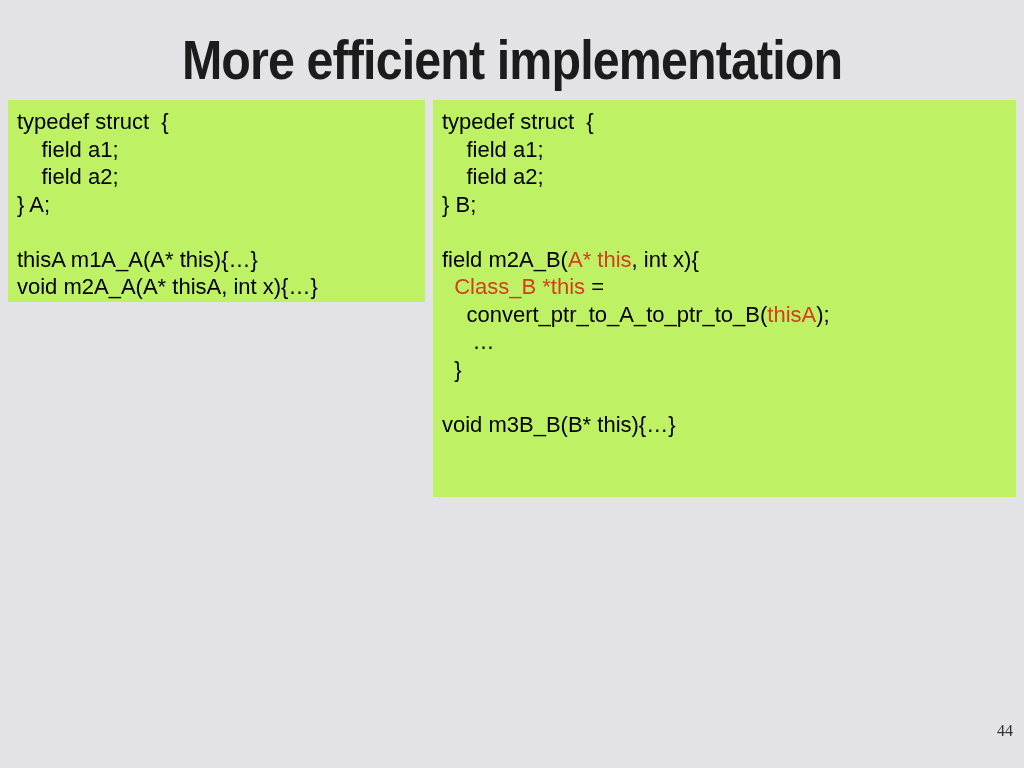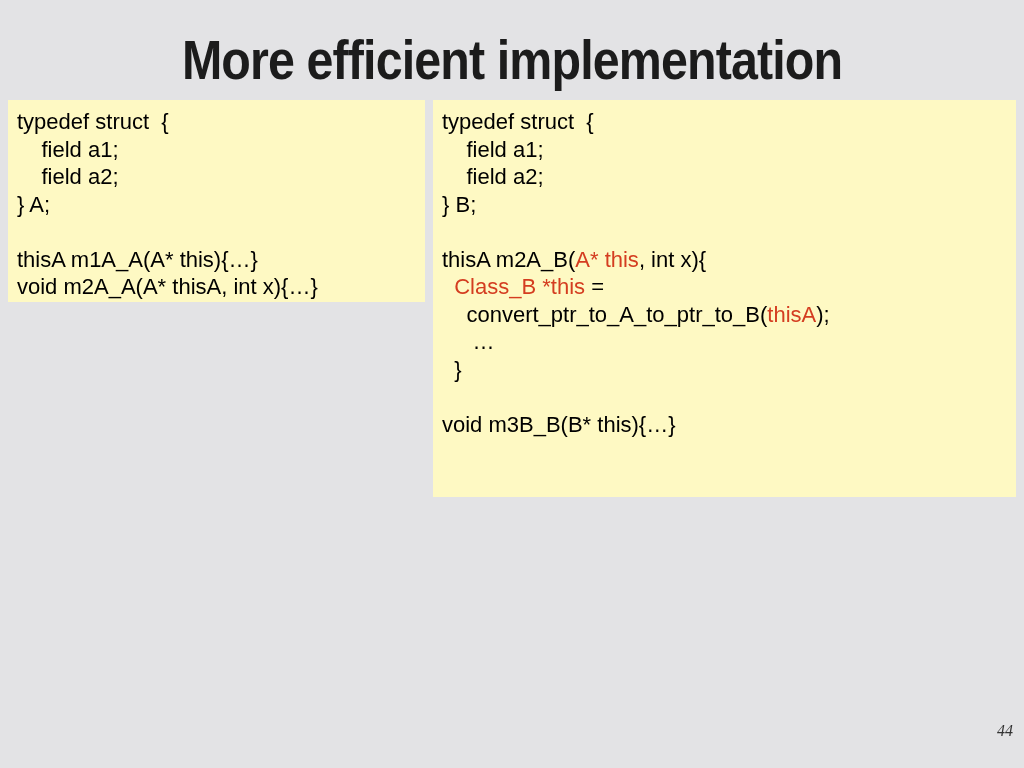--- a/index.html
+++ b/index.html
@@ -27,21 +27,21 @@
     font-size: 55px;
     font-weight: 700;
     color: #1c1c1c;
     letter-spacing: -1px;
     transform: scaleX(0.88);
     transform-origin: 50% 50%;
     white-space: nowrap;
   }
   .code-block {
     position: absolute;
-    background: #fef9c3;
+    background: #bef264;
     font-family: "Liberation Sans", sans-serif;
     font-size: 22px;
     line-height: 27.5px;
     color: #000000;
     padding: 8px 0 0 9px;
     box-sizing: border-box;
     overflow: hidden;
   }
   .code-block .code-line {
     white-space: pre;
@@ -59,21 +59,20 @@
     width: 583px;
     height: 397px;
   }
   .page-number {
     position: absolute;
     top: 722px;
     right: 11px;
     font-family: "Liberation Serif", serif;
     font-size: 16px;
     color: #333333;
-    font-style: italic;
   }
 </style>
 </head>
 <body>
 
 <div class="slide">
 
   <div class="slide-title">More efficient implementation</div>
 
   <div class="code-block code-block-left">
@@ -85,21 +84,21 @@
       <div class="code-line"><span>thisA m1A_A(A* this){…}</span></div>
       <div class="code-line"><span>void m2A_A(A* thisA, int x){…}</span></div>
     </div>
 
   <div class="code-block code-block-right">
       <div class="code-line"><span>typedef struct  {</span></div>
       <div class="code-line"><span>    field a1;</span></div>
       <div class="code-line"><span>    field a2;</span></div>
       <div class="code-line"><span>} B;</span></div>
       <div class="code-line"><span></span></div>
-      <div class="code-line"><span>thisA m2A_B(</span><span style="color: rgb(212, 61, 32);">A* this</span><span>, int x){</span></div>
+      <div class="code-line"><span>field m2A_B(</span><span style="color: rgb(212, 61, 32);">A* this</span><span>, int x){</span></div>
       <div class="code-line"><span>  </span><span style="color: rgb(212, 61, 32); text-align: right;">Class_B *this</span><span> =</span></div>
       <div class="code-line"><span>    convert_ptr_to_A_to_ptr_to_B(</span><span style="color: rgb(212, 61, 32); margin-top: 44px;">thisA</span><span>);</span></div>
       <div class="code-line"><span>     …</span></div>
       <div class="code-line"><span>  }</span></div>
       <div class="code-line"><span></span></div>
       <div class="code-line"><span>void m3B_B(B* this){…}</span></div>
     </div>
 
   <div class="page-number">44</div>
 

